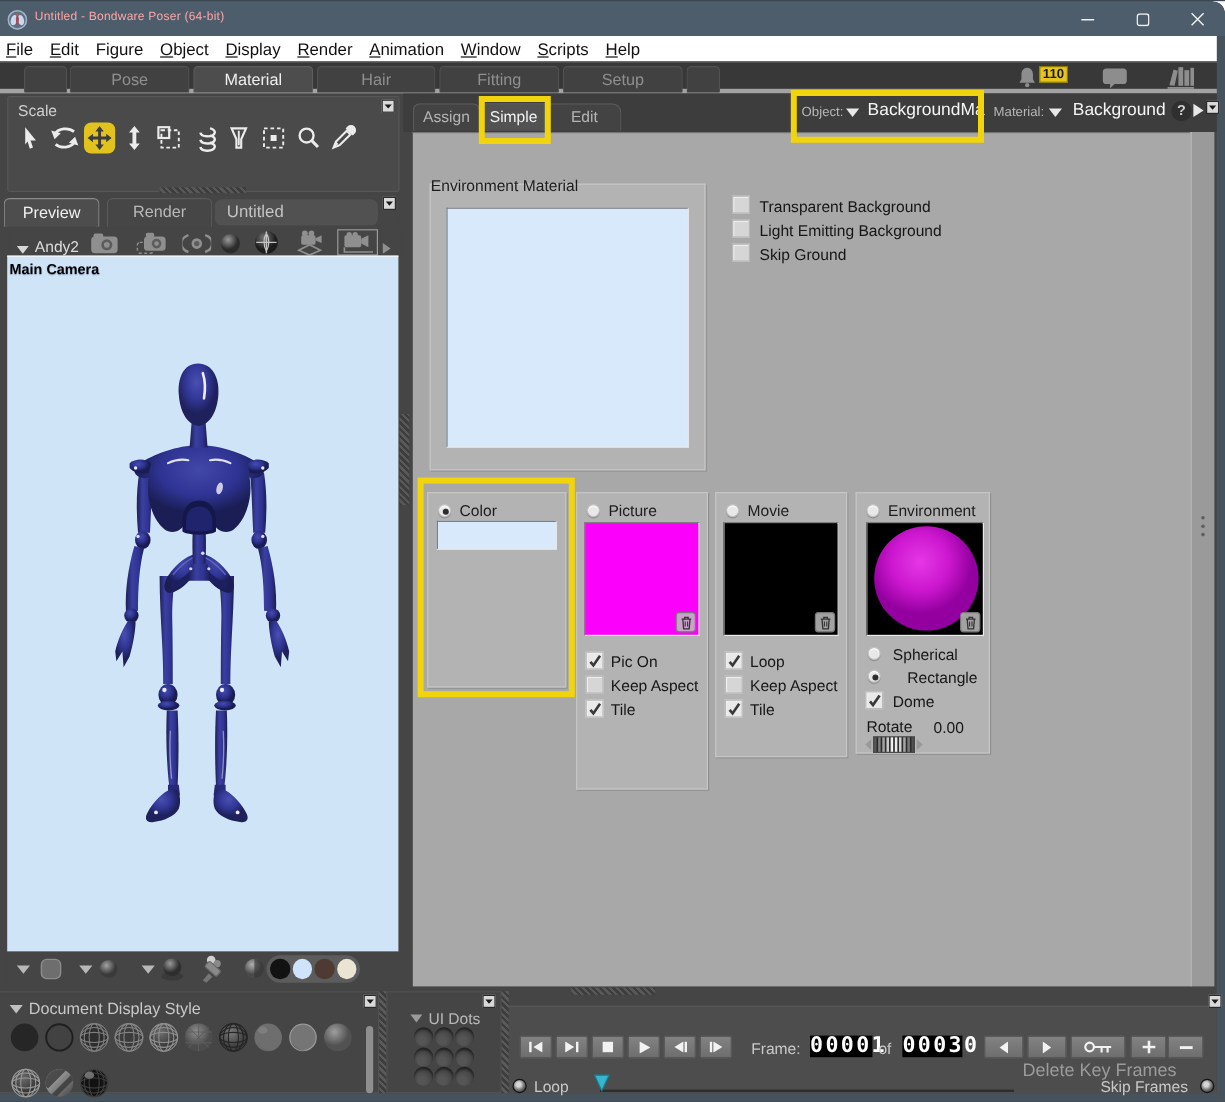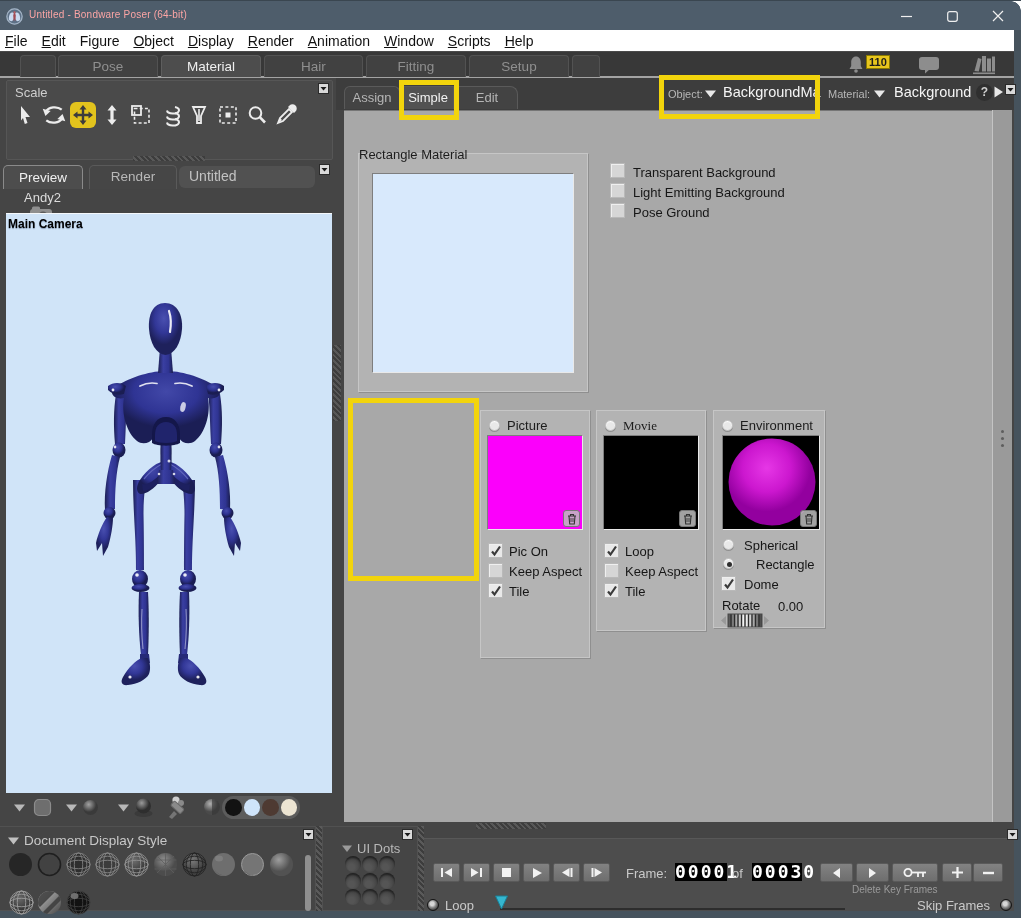--- a/index.html
+++ b/index.html
@@ -14,21 +14,21 @@
 .winbtn { top:0; width:46px; height:30px; display:flex; align-items:center; justify-content:center; }
 .winbtn svg { display:block; }
 
 
 .menubar { left:0; top:30px; width:1021px; height:22px; background:#ffffff; border-bottom:1px solid #4a4a4a; display:flex; align-items:center; }
 .menubar { padding-left:5px; } .menubar .mitem { font-size:14px; color:#111; margin-right:14px; }
 
 .menubar u { text-decoration:underline; }
 
 
-.tabrow { left:0; top:52px; width:1021px; height:26px; background:#383838; border-bottom:2px solid #a3a3a3; }
+.tabrow { left:0; top:52px; width:1021px; height:26px; background:#383838; border-bottom:4px solid #a3a3a3; }
 .roomtab { top:3px; height:22px; background:#414141; border:1px solid #525252; border-bottom:none; border-radius:4px 4px 0 0; color:#8f8f8f; font-size:13.5px; text-align:center; line-height:21px; }
 .roomtab.active { background:#4d4d4d; color:#efefef; border-color:#5e5e5e; }
 .stubtab { left:20px; top:3px; width:36px; height:22px; background:#414141; border:1px solid #525252; border-bottom:none; border-radius:4px 4px 0 0; }
 
 
 .mainbg { left:0; top:78px; width:1014px; height:833px; background:#454545; }
 .rightframe { left:1014px; top:30px; width:7px; height:888px; background:#46535d; }
 .bottomframe { left:0; top:911px; width:1021px; height:7px; background:#46535d; }
 
 
@@ -41,21 +41,21 @@
 .hatch { background:repeating-linear-gradient(45deg,#3d3d3d 0 2px,#585858 2px 4px); }
 
 
 .doctabs { left:0px; top:162px; width:333px; height:28px; background:#454545; }
 .dtab { top:3px; height:24px; border:1px solid #5a5a5a; border-bottom:none; border-radius:5px 5px 0 0; font-size:13.5px; text-align:center; }
 .dtab.active { background:#4d4d4d; color:#f0f0f0; border-color:#8a8a8a; line-height:23px; }
 .dtab.idle { background:#464646; color:#b9b9b9; line-height:22px; }
 .docname { top:4px; height:22px; background:#515151; border-radius:6px; color:#c3c3c3; font-size:14px; line-height:21px; padding-left:10px; }
 
 
-.camrow { left:20px; top:190px; width:327px; height:23px; background:#454545; display:flex; align-items:flex-start;flex-direction:column; }
+.camrow { left:7px; top:190px; width:327px; height:23px; background:#454545; display:flex; align-items:flex-end; }
 .camrow .figname { color:#dcdcdc; font-size:13px; margin-left:4px; }
 .camicon { display:flex; align-items:center; justify-content:center; }
 
 
 .viewport { left:6px; top:213px; width:326px; height:580px; background:#d0e4f8; border-top:1px solid #f5f8fb; }
 .viewport .camlabel { left:2px; top:3px; color:#000000; font-size:12px; font-weight:bold; text-shadow:0 1px 1px rgba(90,110,140,.6); }
 
 
 .vfooter { left:6px; top:793px; width:326px; height:29px; background:#454545; display:flex; align-items:center; }
 
@@ -521,32 +521,37 @@
     </svg>
   <div class="abs collapsebtn" style="left:669px; top:6px;">
     <svg width="9" height="9" viewBox="0 0 9 9">
         <path d="M1.5 3 H7.5 L4.5 6.5 Z" fill="#1a1a1a"></path>
       </svg>
   </div>
 </div>
 
 <div class="abs matbody">
 
-  <span class="grouplabel" style="left:15px; top:36px; z-index:5;">Rectangle Material</span>
+  <span class="grouplabel" style="left:15px; top:36px; z-index:5;">Environment Material</span>
   <div class="groupbox" style="left:14px; top:42px; width:230px; height:239px;">
     <div class="swatch-sunken" style="left: 13px; top: 19px; width: 202px; height: 200px; background: rgb(216, 233, 252);"></div>
   </div>
 
   <div class="lightcheck" style="left:266px; top:52px;"></div>
   <span class="checklabel" style="left:289px; top:54px;">Transparent Background</span>
   <div class="lightcheck" style="left:266px; top:72px;"></div>
   <span class="checklabel" style="left:289px; top:74px;">Light Emitting Background</span>
   <div class="lightcheck" style="left:266px; top:92px;"></div>
-  <span class="checklabel" style="left:289px; top:94px;">Pose Ground</span>
-
+  <span class="checklabel" style="left:289px; top:94px;">Skip Ground</span>
+
+  <div class="groupbox" style="left:12px; top:299px; width:116px; height:163px;">
+    <div class="radio sel" style="left:8px; top:9px;"></div>
+    <span class="grouplabel" style="left:26px; top:7px;">Color</span>
+    <div class="swatch-sunken" style="left: 7px; top: 23px; width: 100px; height: 24px; background: rgb(216, 233, 252);"></div>
+  </div>
 
   <div class="groupbox" style="left:136px; top:299px; width:110px; height:248px;">
     <div class="radio" style="left:8px; top:9px;"></div>
     <span class="grouplabel" style="left:26px; top:7px;">Picture</span>
     <div class="swatch-sunken" style="left: 6px; top: 24px; width: 96px; height: 95px; background: rgb(251, 0, 251);">
       <div class="trashbtn" style="right:2px; bottom:2px;">
         <svg width="10" height="12" viewBox="0 0 10 12">
             <path d="M1 3 H9 M3.5 3 V1.5 H6.5 V3 M2 3 L2.7 11 H7.3 L8 3" fill="none" stroke="#333" stroke-width="1.1"></path>
             <path d="M4 5 V9 M6 5 V9" stroke="#333" stroke-width="0.9"></path>
           </svg>
@@ -563,21 +568,21 @@
     <div class="lightcheck chk" style="left:7px; top:172px;">
       <svg width="12" height="12" viewBox="0 0 12 12">
           <path d="M2 6.5 L4.5 9.5 L10 1.5" fill="none" stroke="#3a3a3a" stroke-width="2.2"></path>
         </svg>
     </div>
     <span class="checklabel" style="left:28px; top:173px;">Tile</span>
   </div>
 
   <div class="groupbox" style="left:252px; top:299px; width:110px; height:221px;">
     <div class="radio" style="left:8px; top:9px;"></div>
-    <span class="grouplabel" style="left:26px; top:7px;font-family:Liberation Serif, serif;">Movie</span>
+    <span class="grouplabel" style="left:26px; top:7px;">Movie</span>
     <div class="swatch-sunken" style="left: 6px; top: 24px; width: 96px; height: 95px; background: rgb(0, 0, 0);">
       <div class="trashbtn" style="right:2px; bottom:2px;">
         <svg width="10" height="12" viewBox="0 0 10 12">
             <path d="M1 3 H9 M3.5 3 V1.5 H6.5 V3 M2 3 L2.7 11 H7.3 L8 3" fill="none" stroke="#333" stroke-width="1.1"></path>
             <path d="M4 5 V9 M6 5 V9" stroke="#333" stroke-width="0.9"></path>
           </svg>
       </div>
     </div>
     <div class="lightcheck chk" style="left:7px; top:132px;">
       <svg width="12" height="12" viewBox="0 0 12 12">
@@ -893,21 +898,21 @@
   <div class="tbtn" style="left:518px; width:30px;">
     <svg width="11" height="11" viewBox="0 0 11 11">
         <path d="M5.5 0 V11 M0 5.5 H11" stroke="#f2f2f2" stroke-width="2.2"></path>
       </svg>
   </div>
   <div class="tbtn" style="left:549px; width:30px;">
     <svg width="11" height="4" viewBox="0 0 11 4">
         <rect x="0" y="0.8" width="11" height="2.4" fill="#f2f2f2"></rect>
       </svg>
   </div>
-  <span class="animlabel" style="left:428px; top:45px; color:#9b9b9b; font-size:10px;">Delete Key Frames</span>
+  <span class="animlabel" style="left:428px; top:45px; color:#9b9b9b; font-size:15px;">Delete Key Frames</span>
 
   <div class="knob" style="left:3px; top:60px;"></div>
   <span class="animlabel" style="left:21px; top:59px;">Loop</span>
   <div class="abs" style="left:76px; top:69px; width:345px; height:2px; background:#2d2d2d;"></div>
   <svg class="abs" style="left:70px; top:56px;" width="15" height="15" viewBox="0 0 15 15">
     <path d="M1.5 1 H13.5 L7.5 14 Z" fill="#35b6cf" stroke="#1a7f95" stroke-width="1"></path>
   </svg>
   <span class="animlabel" style="left:493px; top:59px;">Skip Frames</span>
   <div class="knob" style="left:576px; top:60px;"></div>
   <div class="abs collapsebtn" style="left:583px; top:-10px;">

